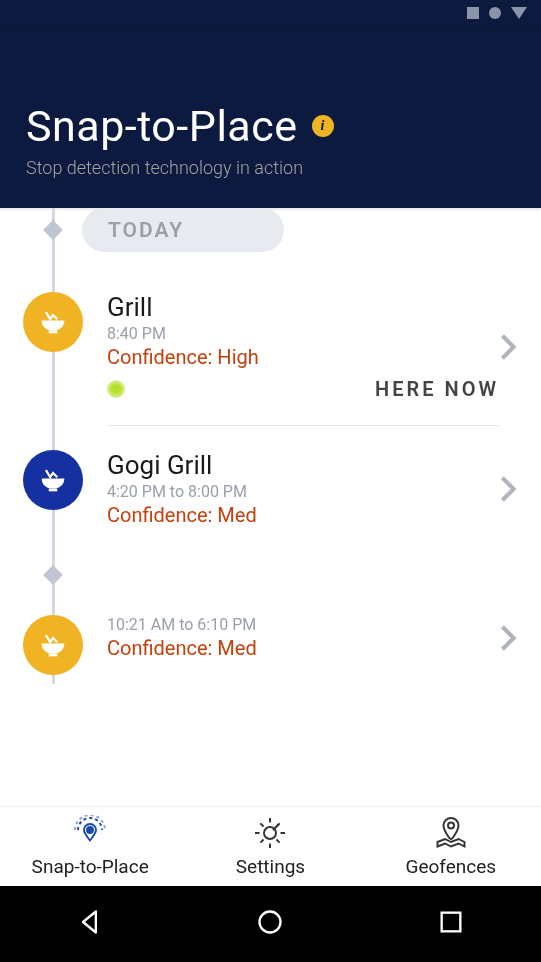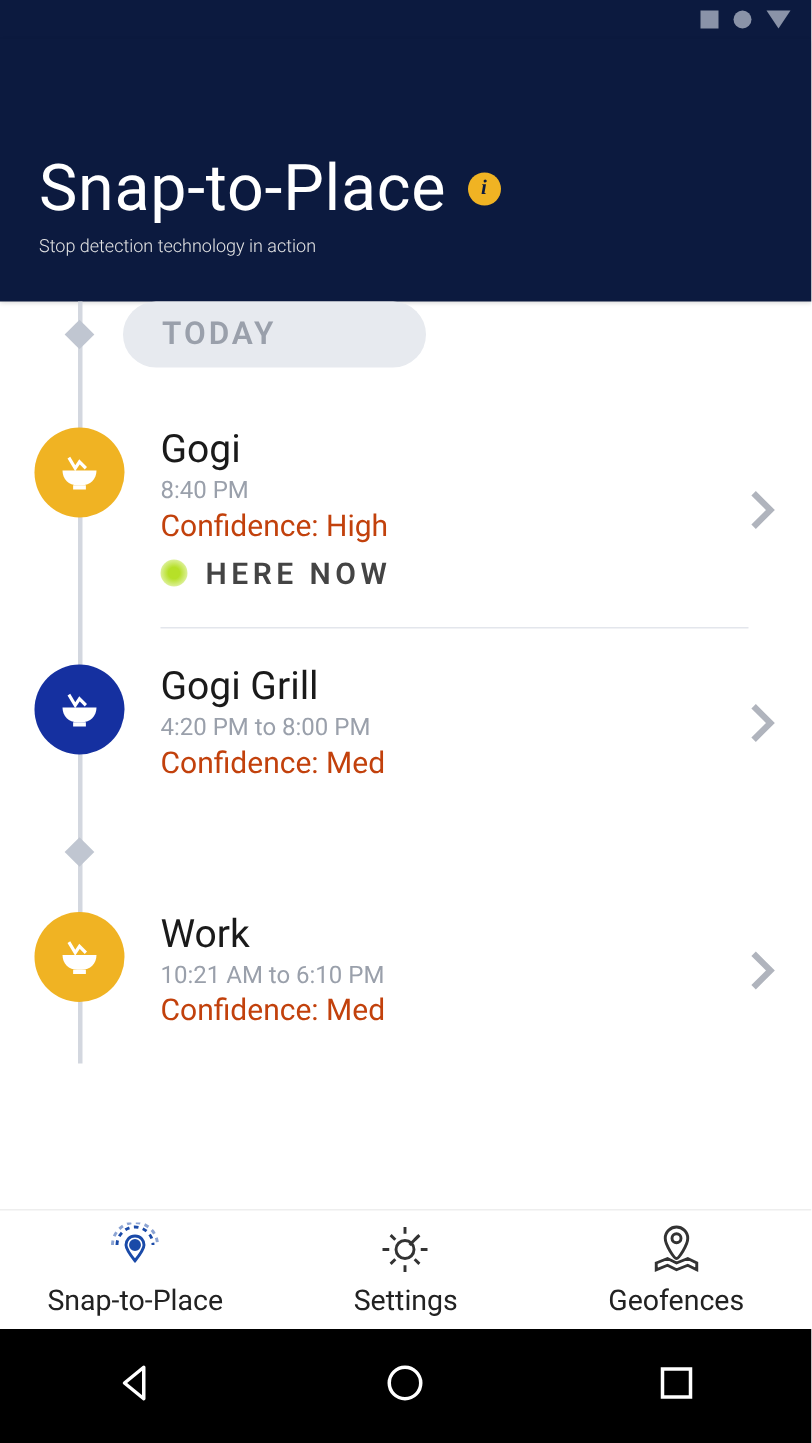--- a/index.html
+++ b/index.html
@@ -42,22 +42,22 @@
     border-radius: 50%;
     background: #f0b323;
     color: #0c1a3f;
     display: flex; align-items: center; justify-content: center;
     font-family: Georgia, serif;
     font-style: italic;
     font-weight: bold;
     font-size: 14px;
   }
   .header-subtitle {
-    font-size: 12px;
-    color: #e5e5e5;
+    font-size: 18px;
+    color: #a3a3a3;
     margin-top: 6px;
     font-weight: 300;
   }
 
   .timeline-container {
     position: relative;
   }
   .timeline-line {
     position: absolute;
     left: 52px;
@@ -132,20 +132,21 @@
   }
   .entry-conf {
     font-size: 20px;
     color: #c2410c;
   }
   .here-row {
     display: flex;
     align-items: center;
     gap: 12px;
     margin-top: 8px;
+    justify-content: space-between;
   }
   .here-dot {
     width: 18px; height: 18px; border-radius: 50%;
     background: radial-gradient(circle, #b6e028 0%, #b6e028 30%, rgba(182,224,40,0.1) 100%);
   }
   .here-label {
     font-size: 20px;
     font-weight: 600;
     letter-spacing: 3px;
     color: #444;
@@ -214,21 +215,21 @@
 
   <div class="entry with-divider">
     <div class="entry-icon gold">
       <svg viewBox="0 0 24 24" fill="#fff">
           <path d="M4 11h16c0 4-3 7-7 7h-2c-4 0-7-3-7-7z"></path>
           <rect x="9" y="18" width="6" height="2"></rect>
           <path d="M7 5l3 5 2-3 3 3" stroke="#fff" stroke-width="1.5" fill="none"></path>
         </svg>
     </div>
     <div class="entry-content">
-      <div class="entry-title">Gogi</div>
+      <div class="entry-title">Grill</div>
       <div class="entry-time">8:40 PM</div>
       <div class="entry-conf">Confidence: High</div>
       <div class="here-row">
         <div class="here-dot"></div>
         <div class="here-label">HERE NOW</div>
       </div>
     </div>
     <div class="chevron">
       <svg width="18" height="28" viewBox="0 0 12 20" fill="none" stroke="#b0b4bd" stroke-width="3">
           <path d="M2 2l8 8-8 8"></path>
@@ -262,21 +263,20 @@
 
   <div class="entry">
     <div class="entry-icon gold">
       <svg viewBox="0 0 24 24" fill="#fff">
           <path d="M4 11h16c0 4-3 7-7 7h-2c-4 0-7-3-7-7z"></path>
           <rect x="9" y="18" width="6" height="2"></rect>
           <path d="M7 5l3 5 2-3 3 3" stroke="#fff" stroke-width="1.5" fill="none"></path>
         </svg>
     </div>
     <div class="entry-content">
-      <div class="entry-title">Work</div>
       <div class="entry-time">10:21 AM to 6:10 PM</div>
       <div class="entry-conf">Confidence: Med</div>
     </div>
     <div class="chevron">
       <svg width="18" height="28" viewBox="0 0 12 20" fill="none" stroke="#b0b4bd" stroke-width="3">
           <path d="M2 2l8 8-8 8"></path>
         </svg>
     </div>
   </div>
 </div>

